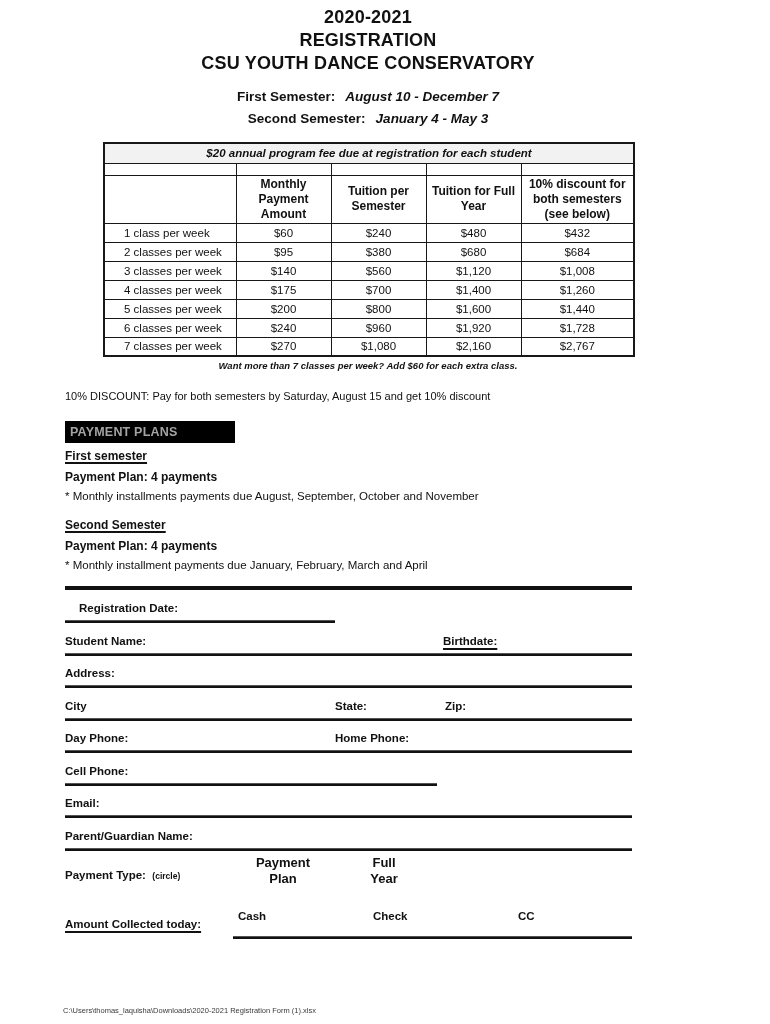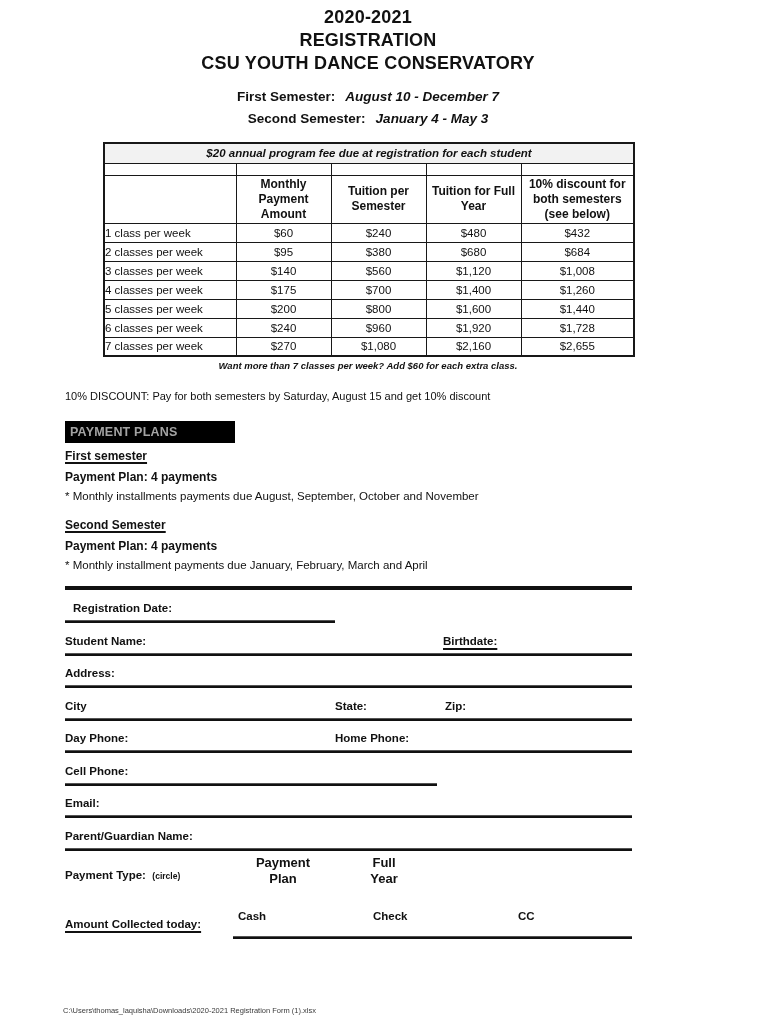--- a/index.html
+++ b/index.html
@@ -20,21 +20,21 @@
 
   
   table.pricing { border-collapse:collapse; table-layout:fixed; width:530px; margin:12px 0 0 38px;
                   border:2px solid #181818; }
   table.pricing td { border:1px solid #181818; text-align:center; vertical-align:middle;
                      font-size:11.5px; overflow:hidden; }
   td.banner { background:#f2f2f2; font-weight:bold; font-style:italic; height:20px; font-size:12px; }
   tr.spacer td { height:12px; }
   tr.cols td { height:48px; font-weight:bold; font-size:12px; line-height:1.25; padding:1px 3px; }
   tr.datarow td { height:19px; }
-  tr.datarow td.rowlabel { text-align:left; padding-left:0; }
+  tr.datarow td.rowlabel { text-align:left; padding-left:19px; }
 
   .footnote { margin:3px 0 0 38px; width:530px; text-align:center;
               font-size:9.5px; font-weight:bold; font-style:italic; }
 
   .discount-note { margin-top:19px; font-size:11px; font-weight:normal; }
 
   
   .pp-heading { margin-top:19px; width:170px; height:22px; background:#000;
                 color:#a3a3a3; font-weight:bold; font-size:12.5px; line-height:22px;
                 padding-left:5px; letter-spacing:.2px; }
@@ -154,41 +154,41 @@
         <td>$240</td>
         <td>$960</td>
         <td>$1,920</td>
         <td>$1,728</td>
       </tr>
       <tr class="datarow">
         <td class="rowlabel">7 classes per week</td>
         <td>$270</td>
         <td>$1,080</td>
         <td>$2,160</td>
-        <td>$2,655</td>
+        <td>$2,767</td>
       </tr>
     </tbody>
   </table>
 
   <div class="footnote">Want more than 7 classes per week? Add $60 for each extra class.</div>
 
   <div class="discount-note">10% DISCOUNT: Pay for both semesters by Saturday, August 15 and get 10% discount</div>
 
   <div class="pp-heading">PAYMENT PLANS</div>
   <div class="pp-title">First semester</div>
   <div class="pp-plan">Payment Plan: 4 payments</div>
   <div class="pp-note">* Monthly installments payments due August, September, October and November</div>
   <div class="pp-title pp-gap">Second Semester</div>
   <div class="pp-plan">Payment Plan: 4 payments</div>
   <div class="pp-note">* Monthly installment payments due January, February, March and April</div>
 
   <div class="sep"></div>
 
   <div class="frow">
-    <span class="lbl" style="left:8px">Registration Date:</span>
+    <span class="lbl" style="left:14px">Registration Date:</span>
     <div class="fline" style="left:0; width:270px;"></div>
   </div>
 
   <div class="frow">
     <span class="lbl" style="left:0">Student Name:</span>
     <span class="lbl u-label" style="left:378px">Birthdate:</span>
     <div class="fline" style="left:0; width:567px;"></div>
   </div>
 
   <div class="frow">

